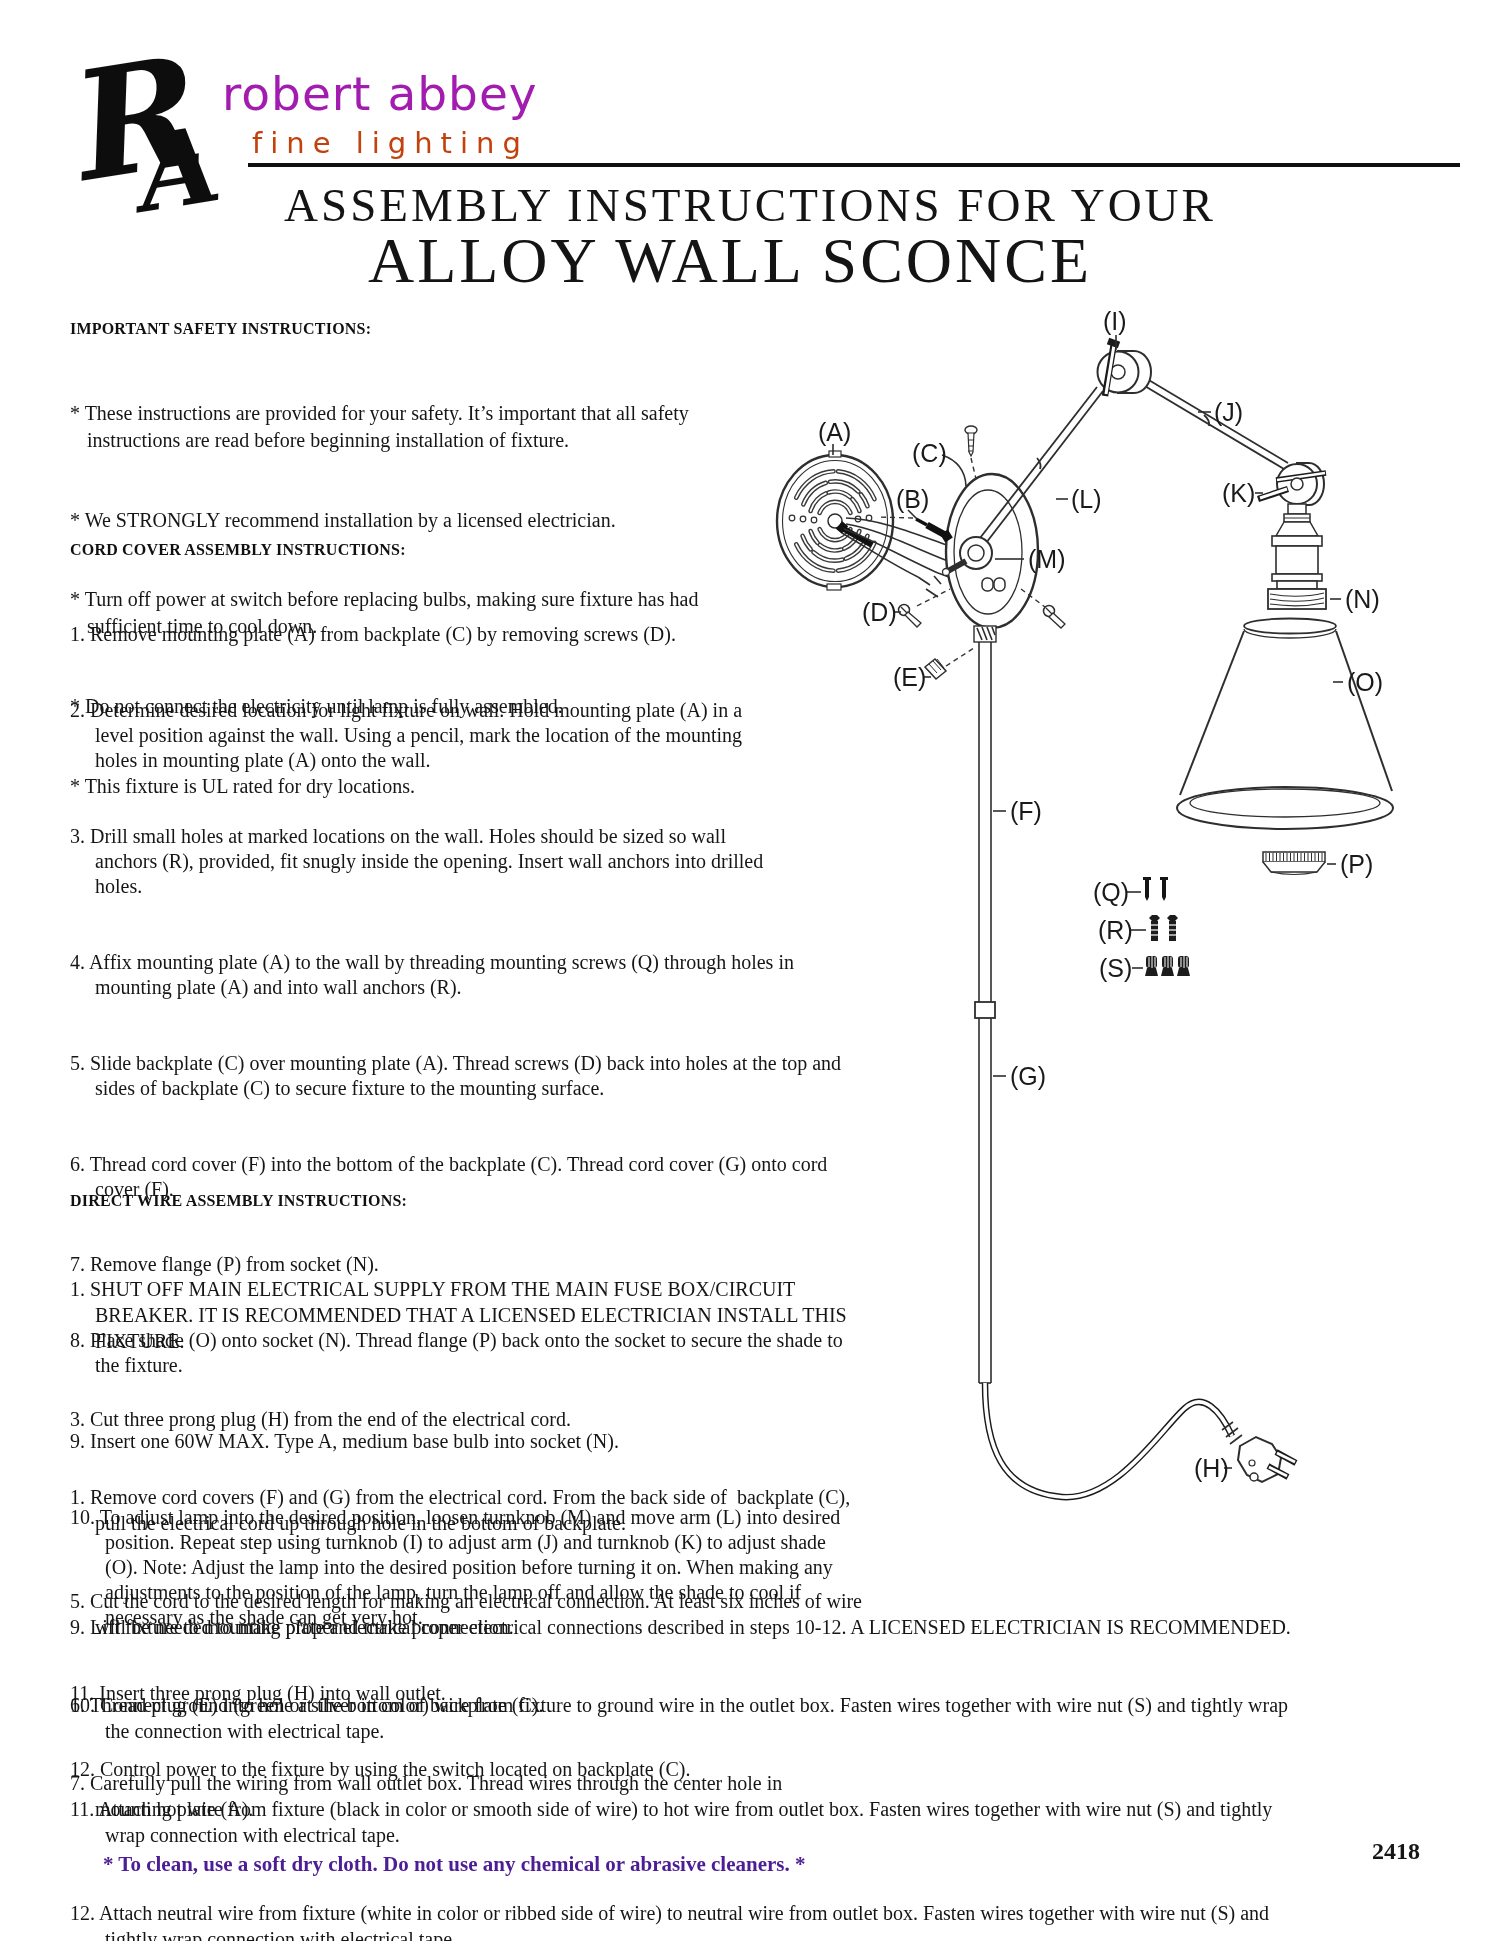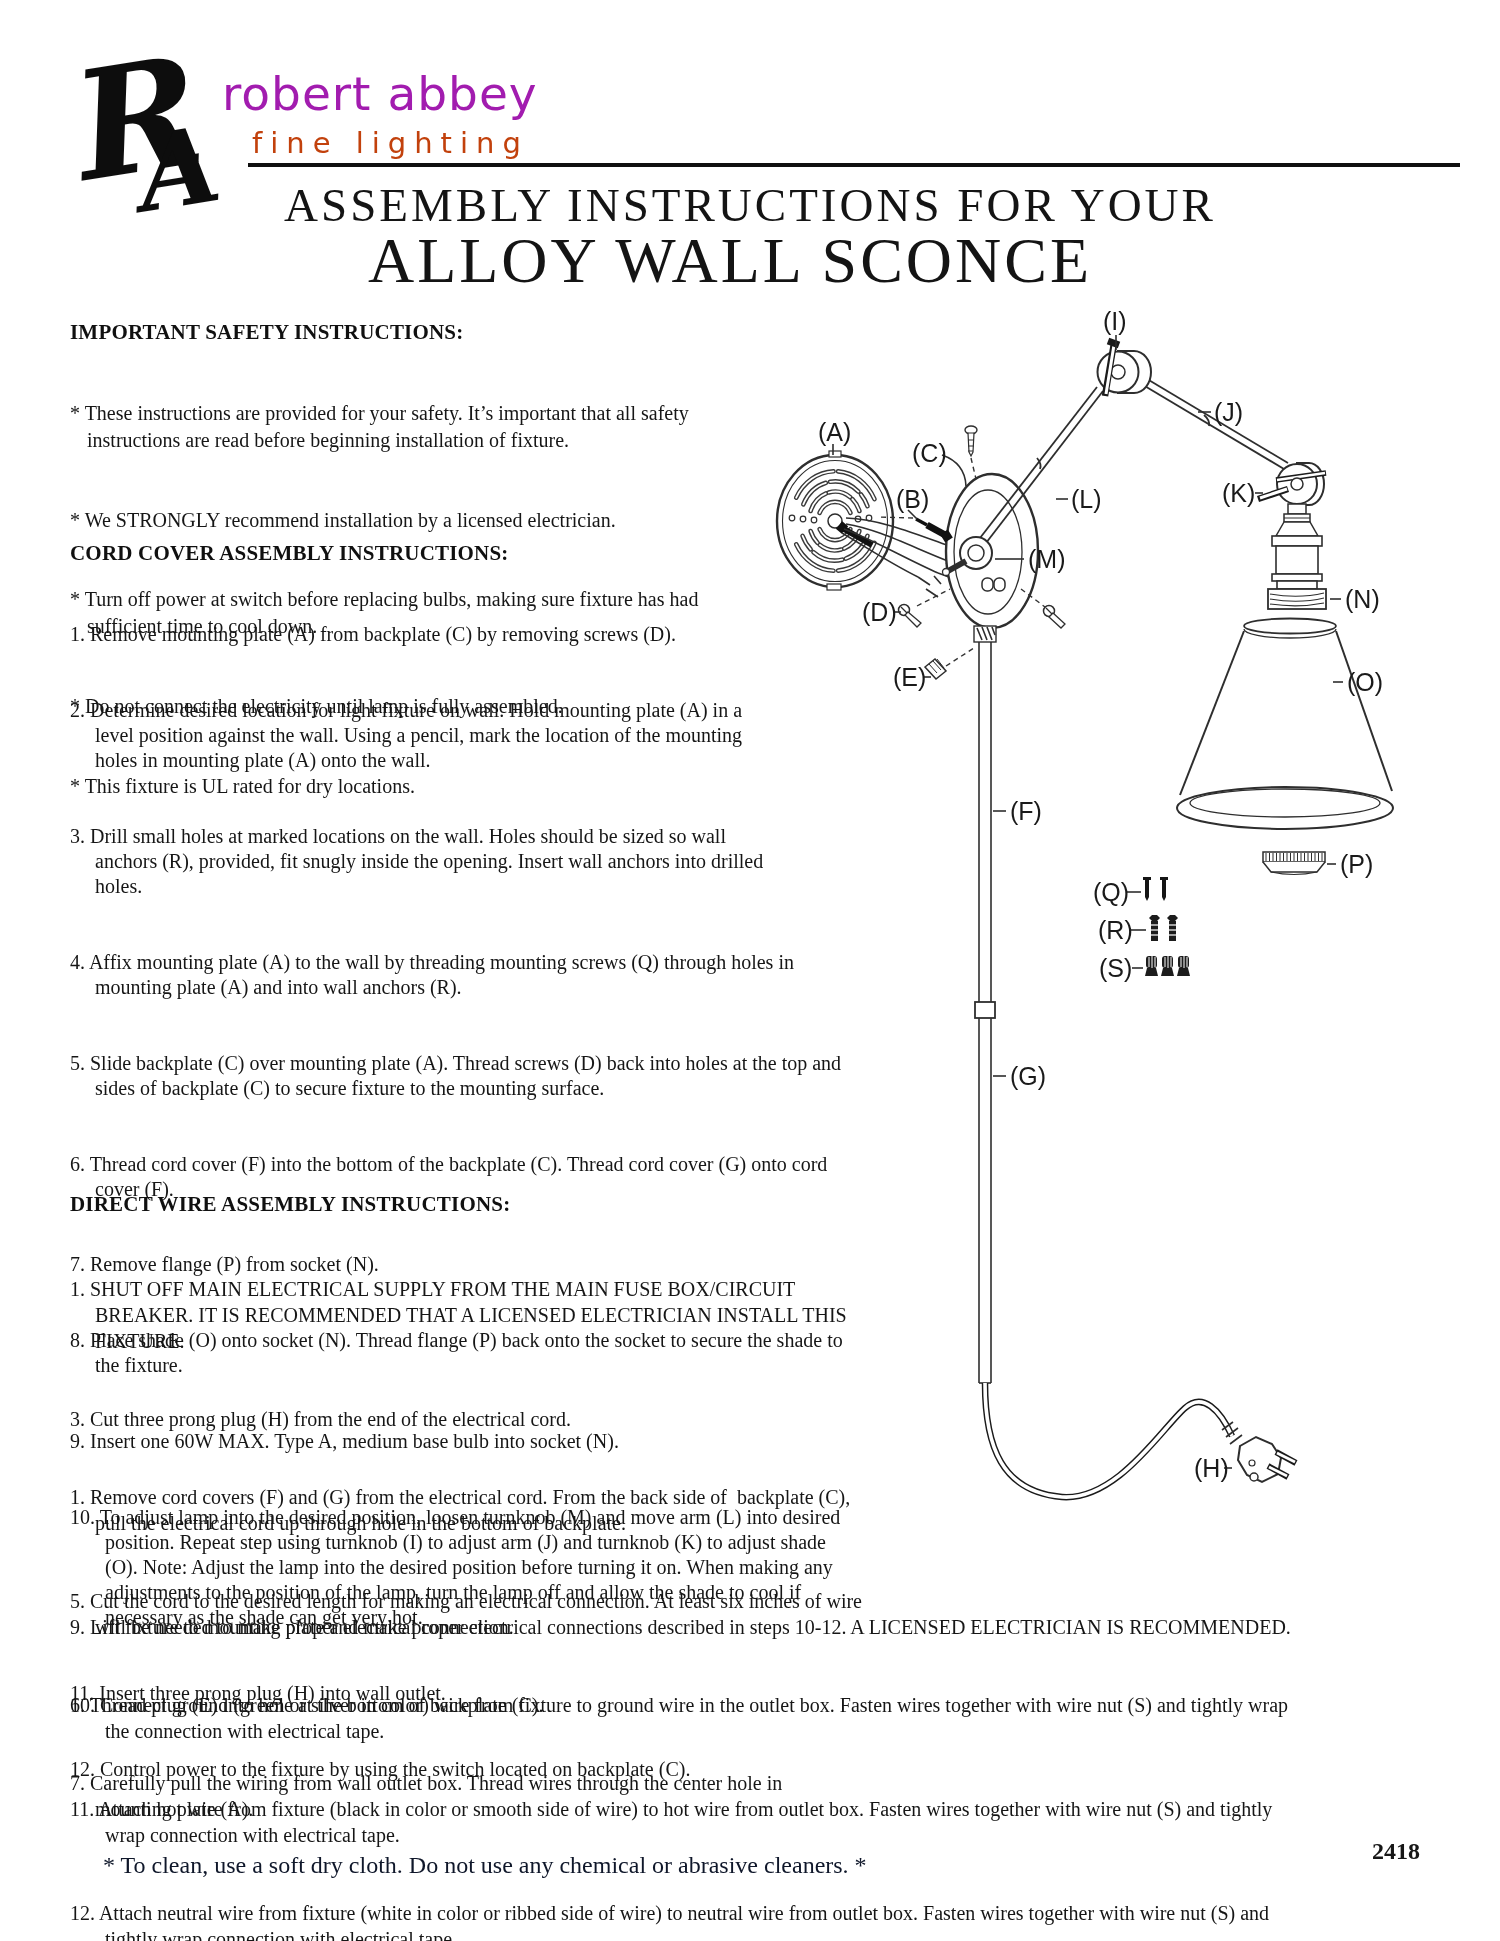--- a/index.html
+++ b/index.html
@@ -10,36 +10,36 @@
   #brand-name{left:222px;top:66px;font-family:"DejaVu Sans",sans-serif;font-size:47px;
               font-weight:normal;letter-spacing:1px;color:#a21caf;}
   #brand-tagline{left:252px;top:126px;font-family:"DejaVu Sans",sans-serif;font-size:29px;
               letter-spacing:8px;color:#c2410c;}
   #brand-rule{left:248px;top:163px;width:1212px;height:4px;background:#0f0f0f;}
   #title1{left:0;top:178px;width:1500px;text-align:center;font-size:47px;letter-spacing:3px;
           color:#141414;}
   #title2{left:95px;top:224px;width:1270px;text-align:center;font-size:64px;letter-spacing:3px;
           color:#141414;}
   
-  .heading{left:70px;font-size:21px;font-weight:bold;color:#101010;letter-spacing:.2px;}
+  .heading{left:70px;font-size:16px;font-weight:bold;color:#101010;letter-spacing:.2px;}
   #h-safety{top:320px;}
   #h-cord{top:541px;}
   #h-direct{top:1192px;}
   
   .items{left:70px;font-size:20px;white-space:pre-wrap;}
   .item{white-space:pre-wrap;}
   #sec-safety{top:347px;width:770px;line-height:26.6px;}
   #sec-safety .item{padding-left:17px;text-indent:-17px;}
   #sec-cord{top:572px;width:990px;line-height:25.2px;}
   #sec-direct-n{top:1224px;width:930px;line-height:26px;}
   #sec-direct-w{top:1562px;width:1440px;line-height:26px;}
   .d1{padding-left:25px;text-indent:-25px;}
   .d2{padding-left:35px;text-indent:-35px;}
   
-  #footer-note{left:103px;top:1852px;font-size:24px;font-weight:normal;color:#0f172a;}
+  #footer-note{left:103px;top:1852px;font-size:21px;font-weight:bold;color:#4c1d95;}
   #page-num{left:1250px;top:1838px;width:170px;text-align:right;font-size:24px;font-weight:bold;}
   
   #diagram{left:740px;top:290px;width:760px;height:1270px;}
   #diagram text{font-family:"Liberation Sans",sans-serif;font-size:25px;fill:#1a1a1a;}
   .ln{stroke:#2e2e2e;fill:none;}
   .fw{fill:#fff;stroke:#2e2e2e;}
   .dash{stroke:#333;stroke-width:1.4;stroke-dasharray:5,4;fill:none;}
   .blk{stroke:#111;fill:#111;}
 </style>
 </head>

